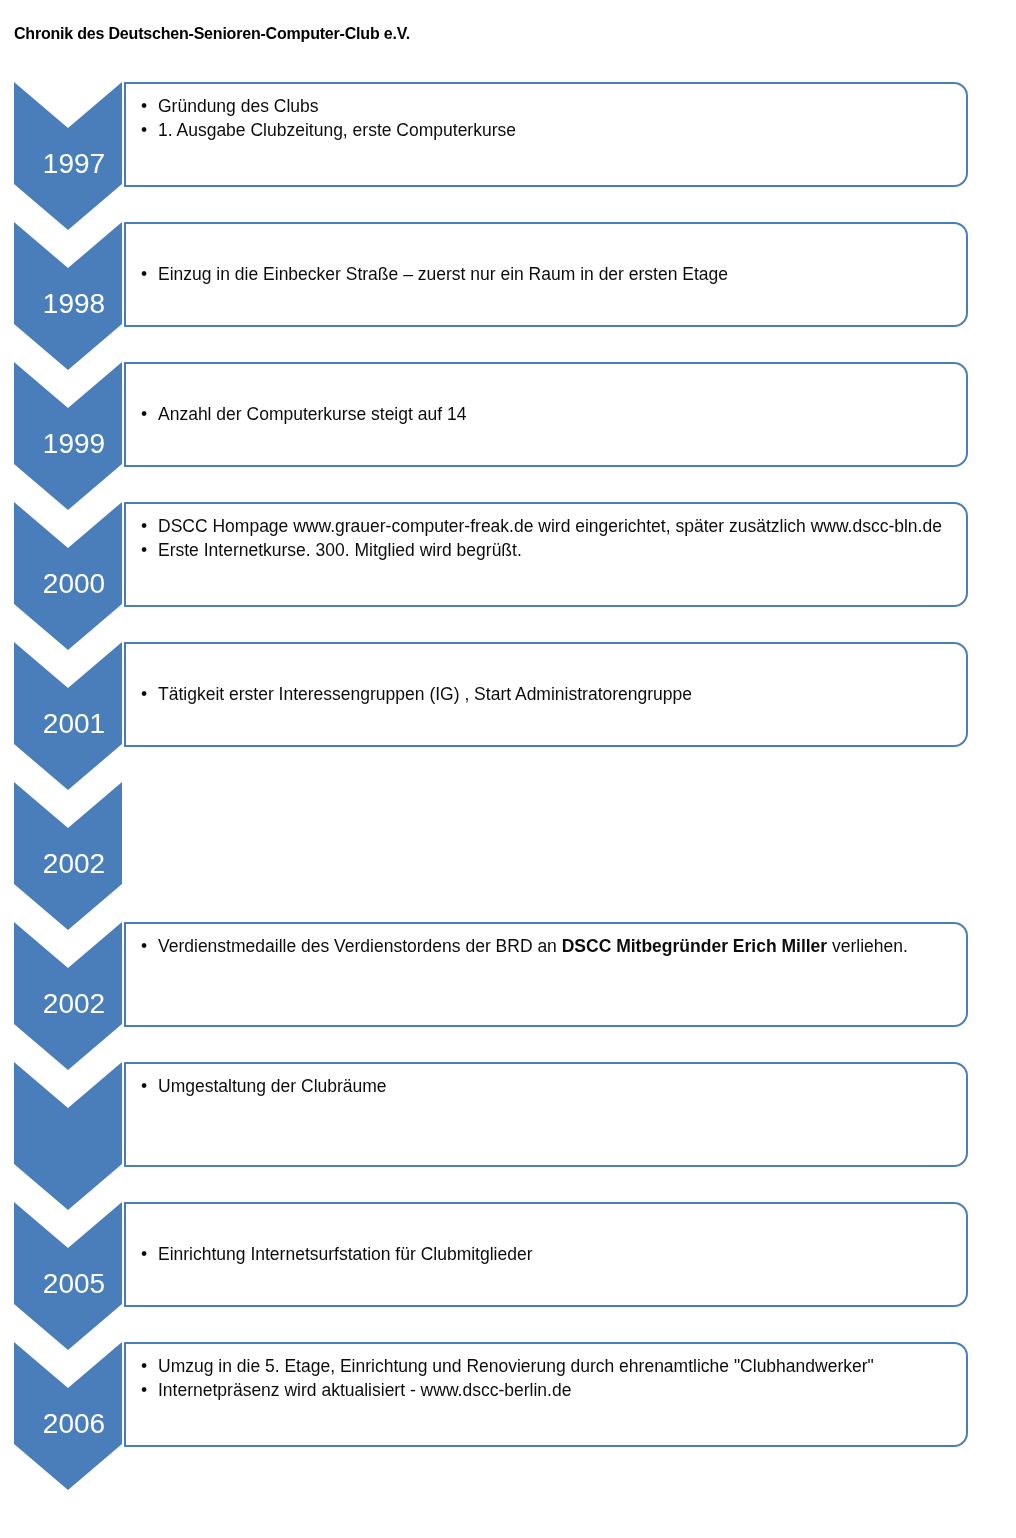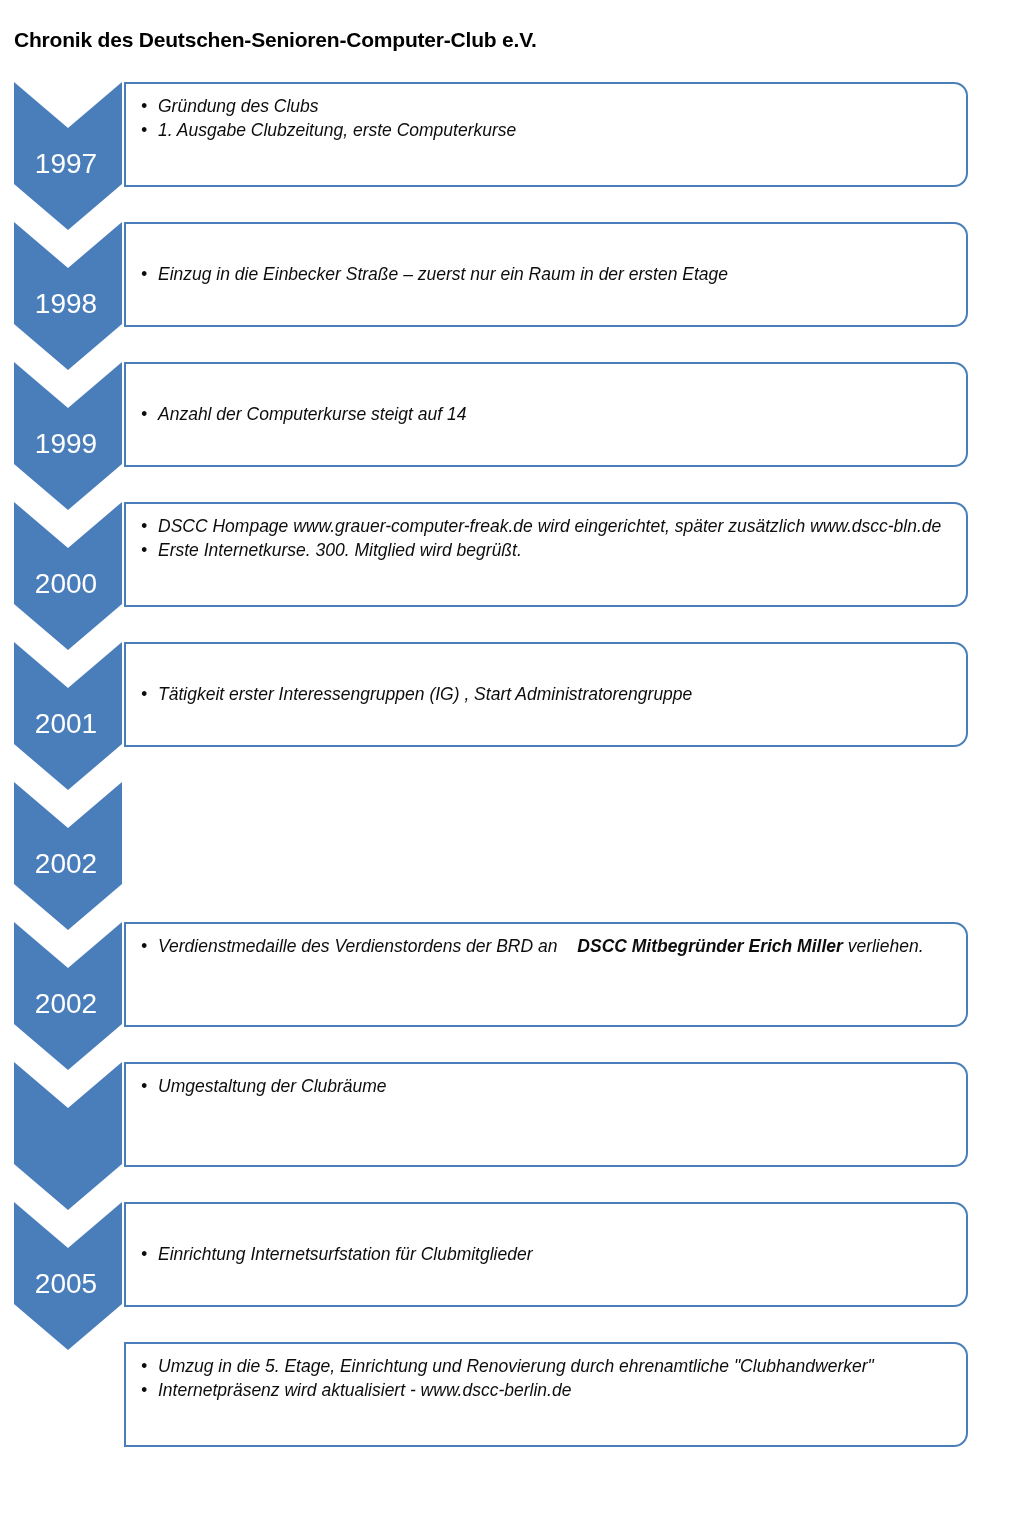--- a/index.html
+++ b/index.html
@@ -13,21 +13,21 @@
     height: 1538px;
     position: relative;
     font-family: "Liberation Sans", sans-serif;
     overflow: hidden;
   }
 
   #page-title {
     position: absolute;
     left: 14px;
     top: 14px;
-    font-size: 21px;
+    font-size: 16px;
     font-weight: bold;
     color: #000000;
     letter-spacing: -0.2px;
     white-space: nowrap;
   }
 
   #timeline {
     position: absolute;
     left: 0;
     top: 70px;
@@ -48,21 +48,21 @@
     height: 148px;
     overflow: visible;
   }
   .chevron svg {
     display: block;
     width: 108px;
     height: 148px;
   }
   .year-label {
     position: absolute;
-    left: 0;
+    left: 8px;
     top: 0;
     width: 104px;
     height: 100px;
     display: flex;
     align-items: flex-end;
     justify-content: center;
     padding-bottom: 4px;
     box-sizing: border-box;
     color: #ffffff;
     font-size: 28px;
@@ -82,21 +82,20 @@
     border: 2px solid #4A7EBB;
     border-top-left-radius: 0;
     border-bottom-left-radius: 0;
     border-top-right-radius: 14px;
     border-bottom-right-radius: 14px;
     background: #ffffff;
     display: flex;
     flex-direction: column;
     justify-content: center;
     padding: 6px 14px 6px 12px;
-    font-style: italic;
   }
   .content-box.align-top {
     justify-content: flex-start;
     padding-top: 10px;
   }
 
   .bullet-line {
     position: relative;
     padding-left: 20px;
     font-size: 17.5px;
@@ -106,21 +105,21 @@
   }
   .bullet-line::before {
     content: "\2022";
     position: absolute;
     left: 3px;
     top: 0;
     font-size: 17.5px;
     line-height: 1.28;
     color: #0d0d0d;
   }
-  .bullet-line b { font-weight: bold; margin-left: 15px; }
+  .bullet-line b { font-weight: bold; }
 </style>
 </head>
 <body>
 
 <h1 id="page-title">Chronik des Deutschen-Senioren-Computer-Club e.V.</h1>
 
 <div id="timeline">
     <div class="timeline-row">
       <div class="chevron">
         <svg viewBox="0 0 108 148" xmlns="http://www.w3.org/2000/svg">
@@ -212,18 +211,24 @@
         <svg viewBox="0 0 108 148" xmlns="http://www.w3.org/2000/svg">
           <path d="M0 0 L54 46 L108 0 L108 102 L54 148 L0 102 Z" fill="#4A7EBB"></path>
         </svg>
         <span class="year-label">2005</span>
       </div>
       <div class="content-box">
         <div class="bullet-line">Einrichtung Internetsurfstation für Clubmitglieder</div>
       </div>
     </div>
     <div class="timeline-row">
+      <div class="chevron">
+        <svg viewBox="0 0 108 148" xmlns="http://www.w3.org/2000/svg">
+          <path d="M0 0 L54 46 L108 0 L108 102 L54 148 L0 102 Z" fill="#4A7EBB"></path>
+        </svg>
+        <span class="year-label">2006</span>
+      </div>
       <div class="content-box align-top">
         <div class="bullet-line">Umzug in die 5. Etage, Einrichtung  und Renovierung durch ehrenamtliche "Clubhandwerker"</div>
         <div class="bullet-line">Internetpräsenz wird aktualisiert - www.dscc-berlin.de</div>
       </div>
     </div>
   </div>
 
 </body></html>

